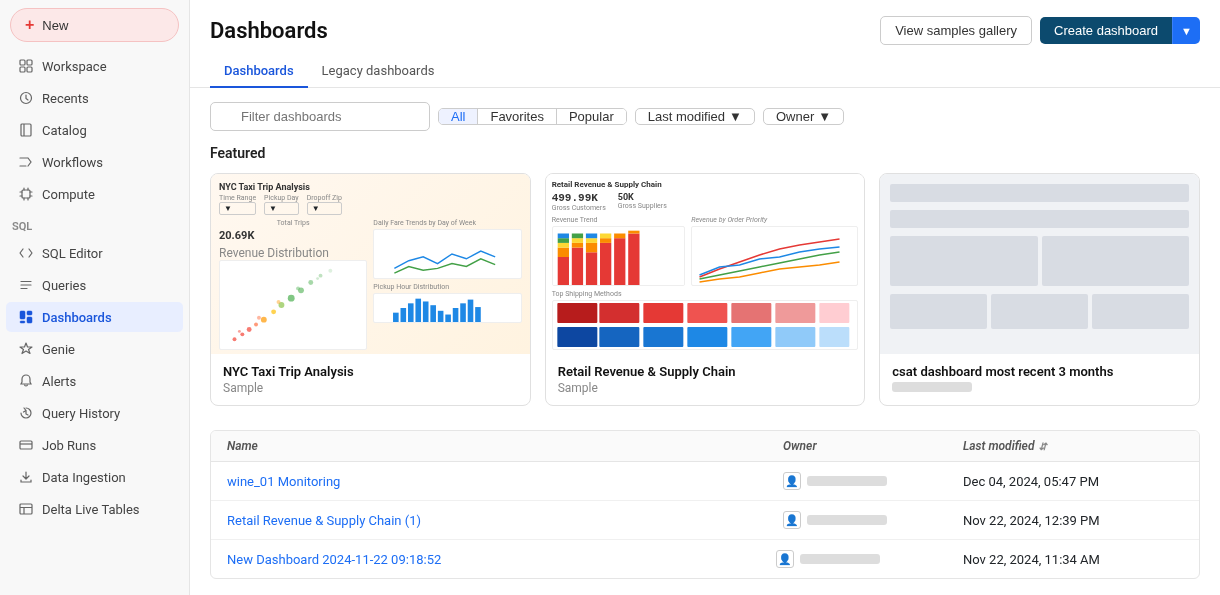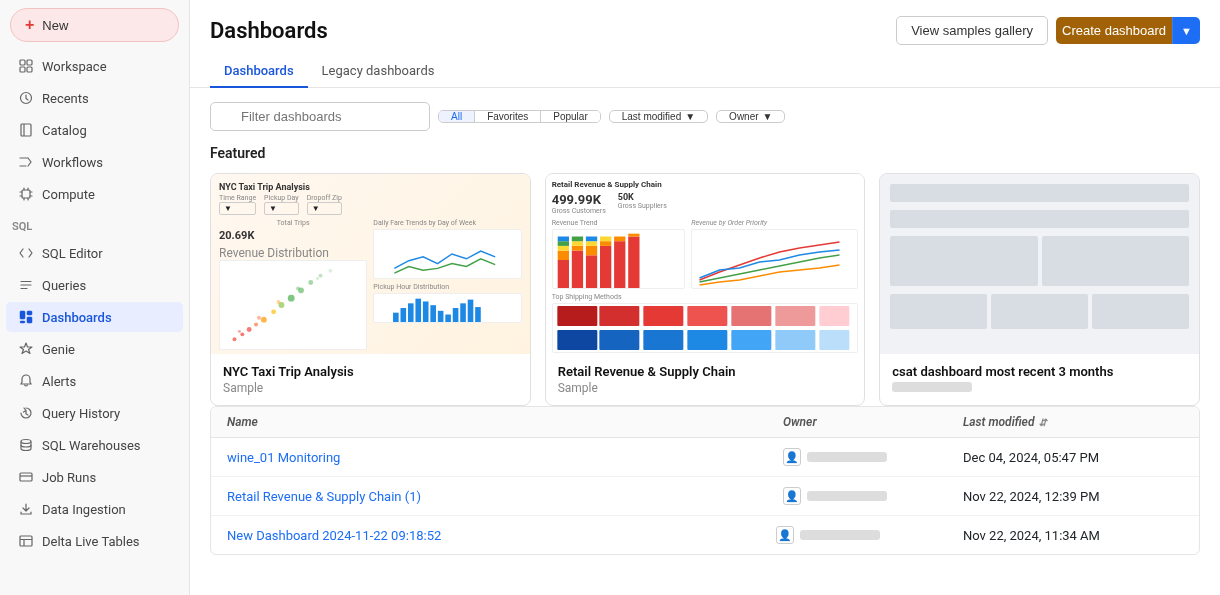--- a/index.html
+++ b/index.html
@@ -13,45 +13,45 @@
     .sidebar-item { display: flex; align-items: center; gap: 8px; padding: 7px 12px; cursor: pointer; border-radius: 5px; margin: 1px 6px; color: #444; font-size: 13px; }
     .sidebar-item.active { background: #e8eeff; color: #1a56db; font-weight: 500; }
     .sidebar-icon { width: 16px; height: 16px; display: flex; align-items: center; justify-content: center; flex-shrink: 0; }
 
     
     .main { flex: 1; display: flex; flex-direction: column; overflow: hidden; }
     .main-header { padding: 16px 20px 0; display: flex; align-items: center; justify-content: space-between; }
     .main-title { font-size: 22px; font-weight: 600; color: #111; }
     .header-actions { display: flex; gap: 8px; align-items: center; }
     .btn-samples { border: 1px solid #ccc; background: #fff; padding: 6px 14px; border-radius: 5px; cursor: pointer; font-size: 13px; color: #333; }
-    .btn-create { background: #a16207; color: #fff; border: none; padding: 6px 6px; border-radius: 5px 0 0 5px; cursor: pointer; font-size: 13px; font-weight: 500; }
+    .btn-create { background: #0c4a6e; color: #fff; border: none; padding: 6px 14px; border-radius: 5px 0 0 5px; cursor: pointer; font-size: 13px; font-weight: 500; }
     .btn-create-arrow { background: #1d6ef5; color: #fff; border: none; border-left: 1px solid #3a7ff7; padding: 6px 8px; border-radius: 0 5px 5px 0; cursor: pointer; font-size: 11px; }
     .create-btn-group { display: flex; }
 
     
     .tabs { display: flex; gap: 0; padding: 10px 20px 0; border-bottom: 1px solid #e5e5e5; margin-bottom: 14px; }
     .tab { padding: 8px 14px; cursor: pointer; font-size: 13px; color: #555; border-bottom: 2px solid transparent; margin-bottom: -1px; }
     .tab.active { color: #1a56db; border-bottom: 2px solid #1a56db; font-weight: 500; }
 
     
     .filters { display: flex; align-items: center; gap: 8px; padding: 0 20px 14px; }
     .filter-search { border: 1px solid #ccc; border-radius: 5px; padding: 6px 10px 6px 30px; font-size: 13px; width: 220px; position: relative; outline: none; }
     .filter-search-wrap { position: relative; }
     .filter-search-icon { position: absolute; left: 9px; top: 50%; transform: translateY(-50%); color: #888; font-size: 13px; }
-    .filter-btn { border: 1px solid #ccc; background: #fff; border-radius: 5px; padding: 0 12px; cursor: pointer; font-size: 10px; color: #333; }
+    .filter-btn { border: 1px solid #ccc; background: #fff; border-radius: 5px; padding: 0 12px; cursor: pointer; font-size: 13px; color: #333; }
     .filter-btn.active { background: #eef2ff; border-color: #1d6ef5; color: #1d6ef5; font-weight: 500; }
     .filter-btn-group { display: flex; border: 1px solid #ccc; border-radius: 5px; overflow: hidden; }
     .filter-btn-group .filter-btn { border: none; border-radius: 0; border-right: 1px solid #ccc; }
     .filter-btn-group .filter-btn:last-child { border-right: none; }
     .dropdown-btn { display: flex; align-items: center; gap: 4px; }
 
     
     .content { flex: 1; overflow-y: auto; padding: 0 20px; }
     .section-label { font-size: 14px; font-weight: 600; color: #222; margin-bottom: 12px; }
-    .featured-cards { display: flex; gap: 14px; }
+    .featured-cards { display: flex; gap: 14px; margin-bottom: 24px; }
     .featured-card { flex: 1; border: 1px solid #e0e0e0; border-radius: 8px; overflow: hidden; cursor: pointer; background: #fff; }
     .card-preview { height: 180px; overflow: hidden; background: #f5f5f5; position: relative; }
     .card-info { padding: 10px 12px; }
     .card-title { font-size: 13px; font-weight: 600; color: #111; margin-bottom: 2px; }
     .card-sub { font-size: 12px; color: #888; }
 
     
     .nyc-chart { width: 100%; height: 100%; background: linear-gradient(135deg, #fff8f0 0%, #fff3e0 100%); position: relative; padding: 8px; }
 
     
@@ -179,30 +179,20 @@
   </div>
   <div class="sidebar-item">
     <span class="sidebar-icon">
       <svg width="14" height="14" viewBox="0 0 14 14" fill="none">
           <path d="M2 7a5 5 0 105-5H7" stroke="#666" stroke-width="1.2" stroke-linecap="round"></path>
           <path d="M5 2L7 4.5 4.5 6" stroke="#666" stroke-width="1.2" stroke-linecap="round" stroke-linejoin="round"></path>
           <path d="M7 5v3l2 1" stroke="#666" stroke-width="1.2" stroke-linecap="round"></path>
         </svg>
     </span>
     <span>Query History</span>
-  </div>
-  <div class="sidebar-item">
-    <span class="sidebar-icon">
-      <svg width="14" height="14" viewBox="0 0 14 14" fill="none">
-          <ellipse cx="7" cy="3.5" rx="5" ry="2" stroke="#666" stroke-width="1.2"></ellipse>
-          <path d="M2 3.5v7c0 1.1 2.2 2 5 2s5-.9 5-2v-7" stroke="#666" stroke-width="1.2"></path>
-          <path d="M2 7c0 1.1 2.2 2 5 2s5-.9 5-2" stroke="#666" stroke-width="1.2"></path>
-        </svg>
-    </span>
-    <span>SQL Warehouses</span>
   </div>
 
 
   <div class="sidebar-item">
     <span class="sidebar-icon">
       <svg width="14" height="14" viewBox="0 0 14 14" fill="none">
           <rect x="1" y="3" width="12" height="8" rx="1" stroke="#666" stroke-width="1.2"></rect>
           <path d="M1 6h12" stroke="#666" stroke-width="1.2"></path>
         </svg>
     </span>
@@ -358,21 +348,21 @@
           <div class="card-sub">Sample</div>
         </div>
       </div>
 
       <div class="featured-card">
         <div class="card-preview">
           <div class="retail-chart">
             <div style="font-size:8px;font-weight:bold;color:#333;margin-bottom:3px;">Retail Revenue &amp; Supply Chain</div>
             <div style="display:flex;gap:12px;margin-bottom:4px;">
               <div>
-                <div style="font-size:13px;font-weight:bold;color:#333;">499.99K</div>
+                <div style="font-size:11px;font-weight:bold;color:#333;font-family:Liberation Mono, monospace;">499.99K</div>
                 <div style="font-size:7px;color:#888;">Gross Customers</div>
               </div>
               <div>
                 <div style="font-size:9px;font-weight:bold;color:#333;">50K</div>
                 <div style="font-size:7px;color:#888;">Gross Suppliers</div>
               </div>
             </div>
             <div style="display:flex;gap:6px;">
               <div style="flex:1.2;">
                 <div style="font-size:7px;color:#888;margin-bottom:2px;">Revenue Trend</div>

